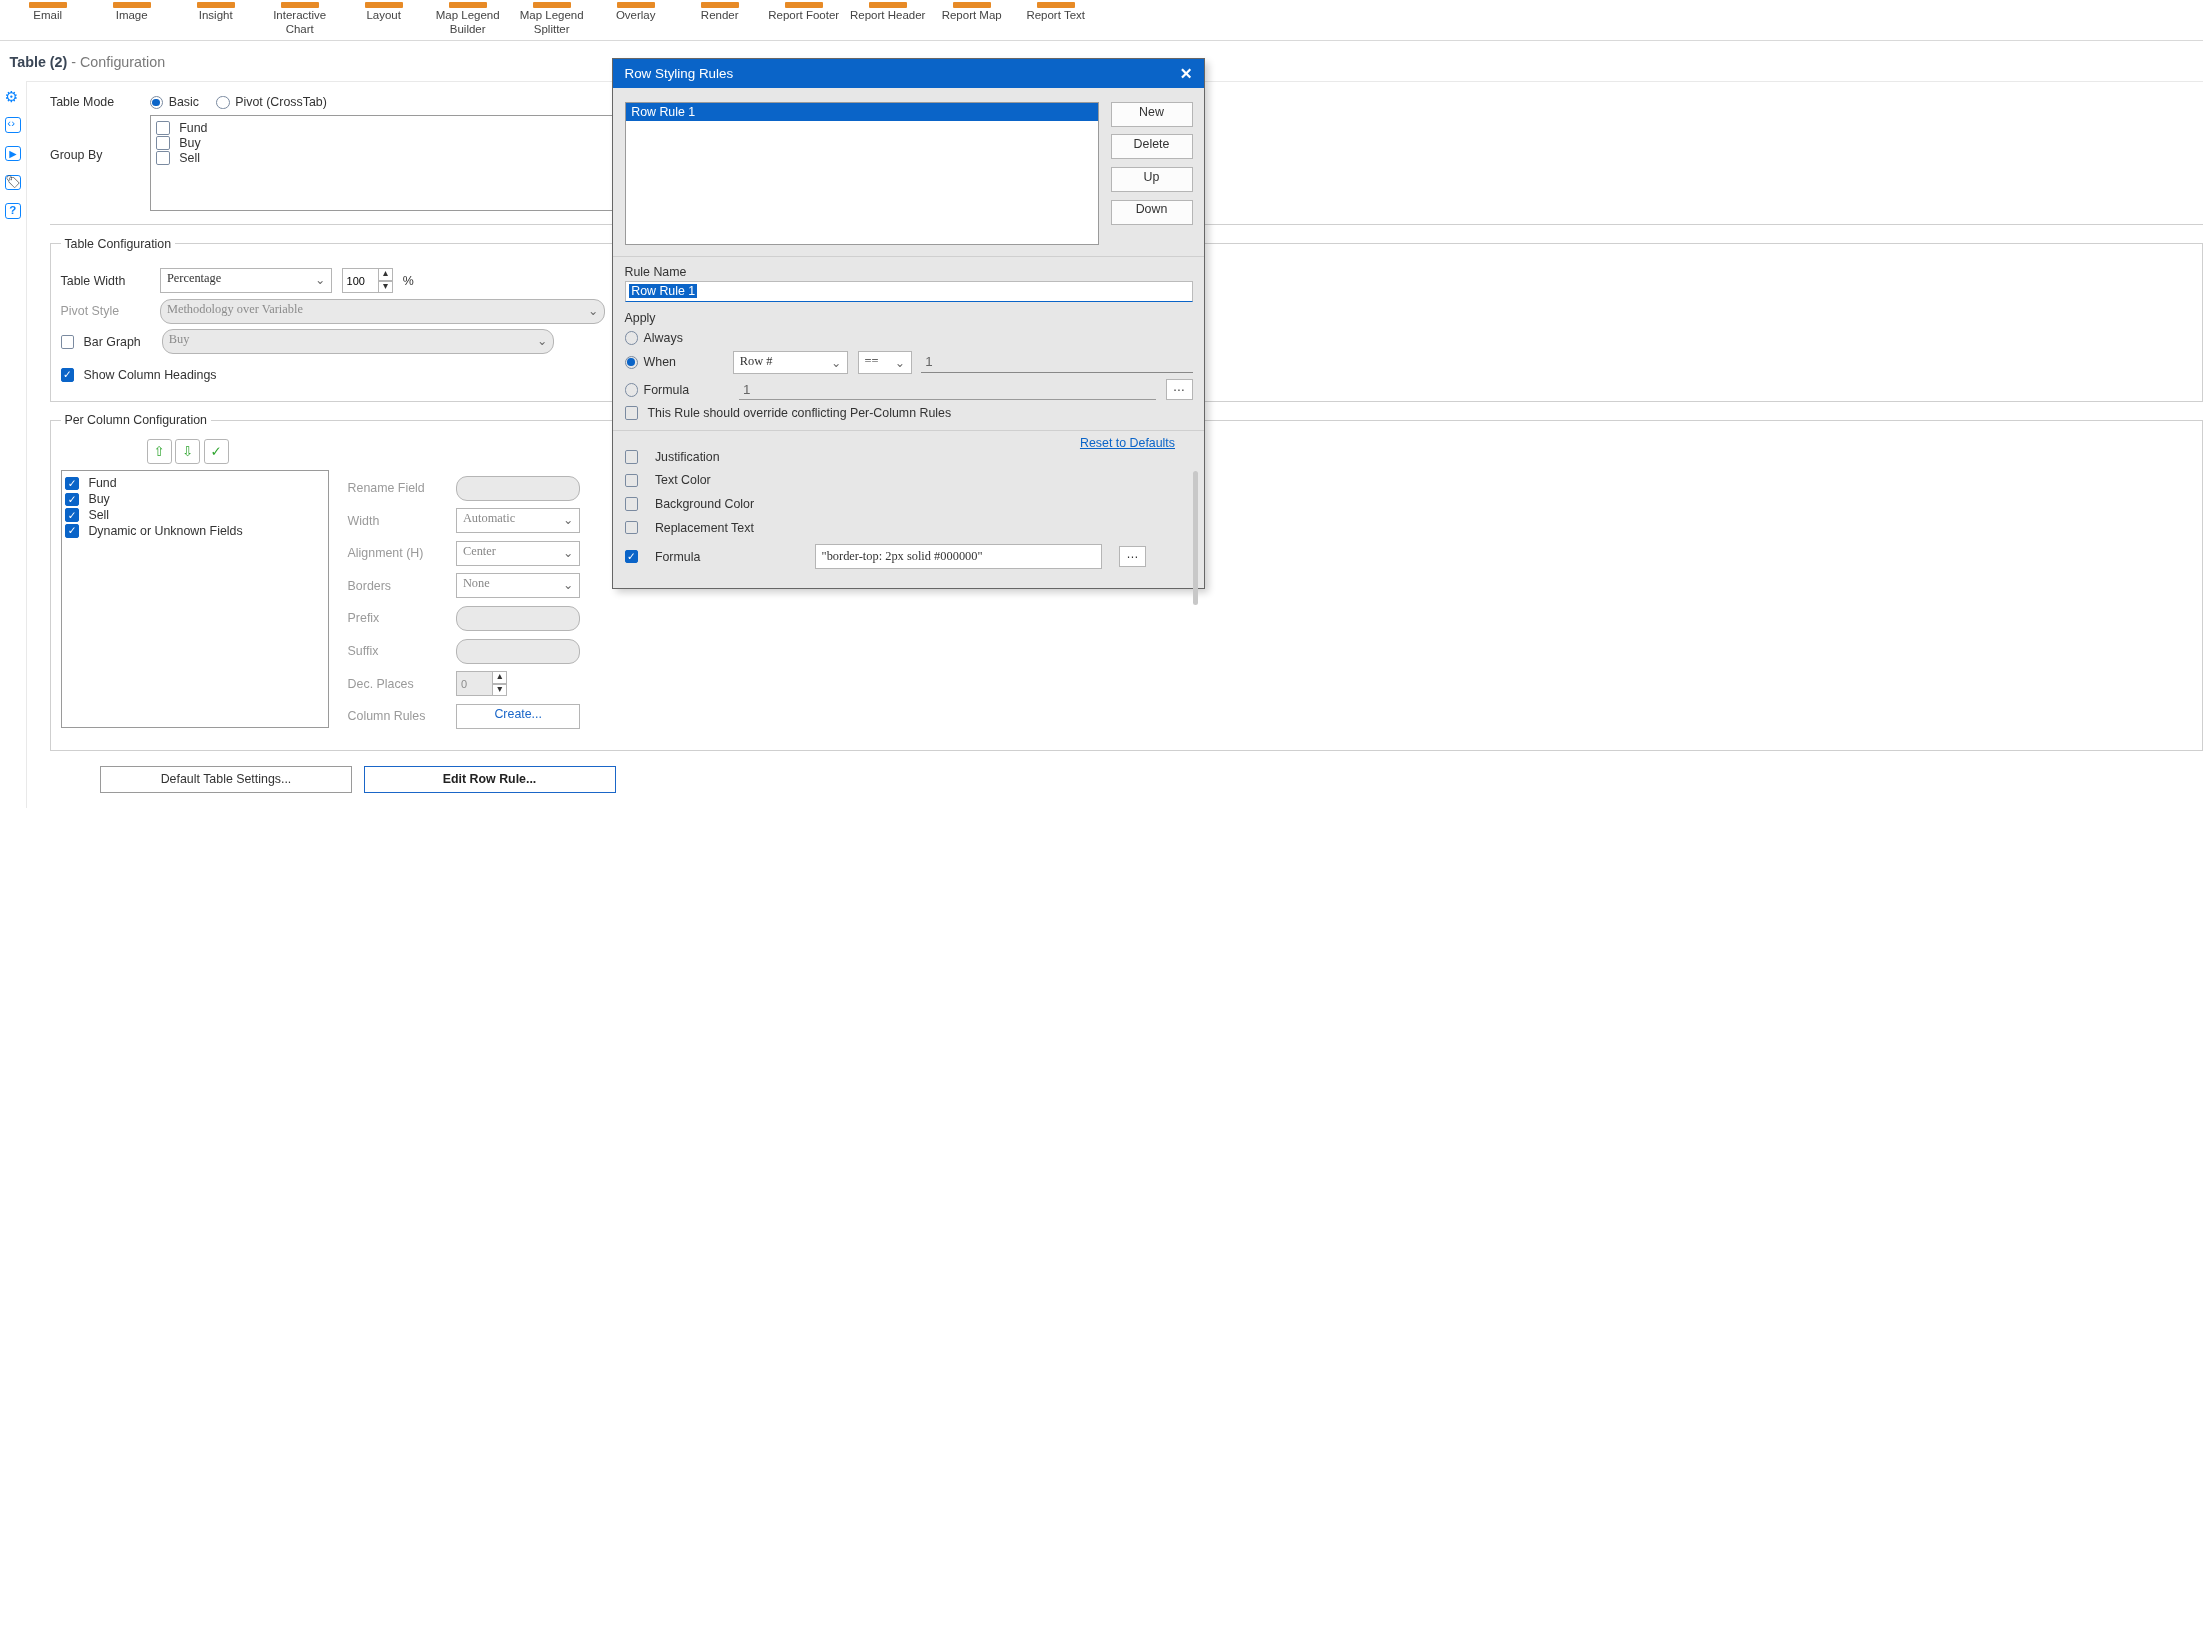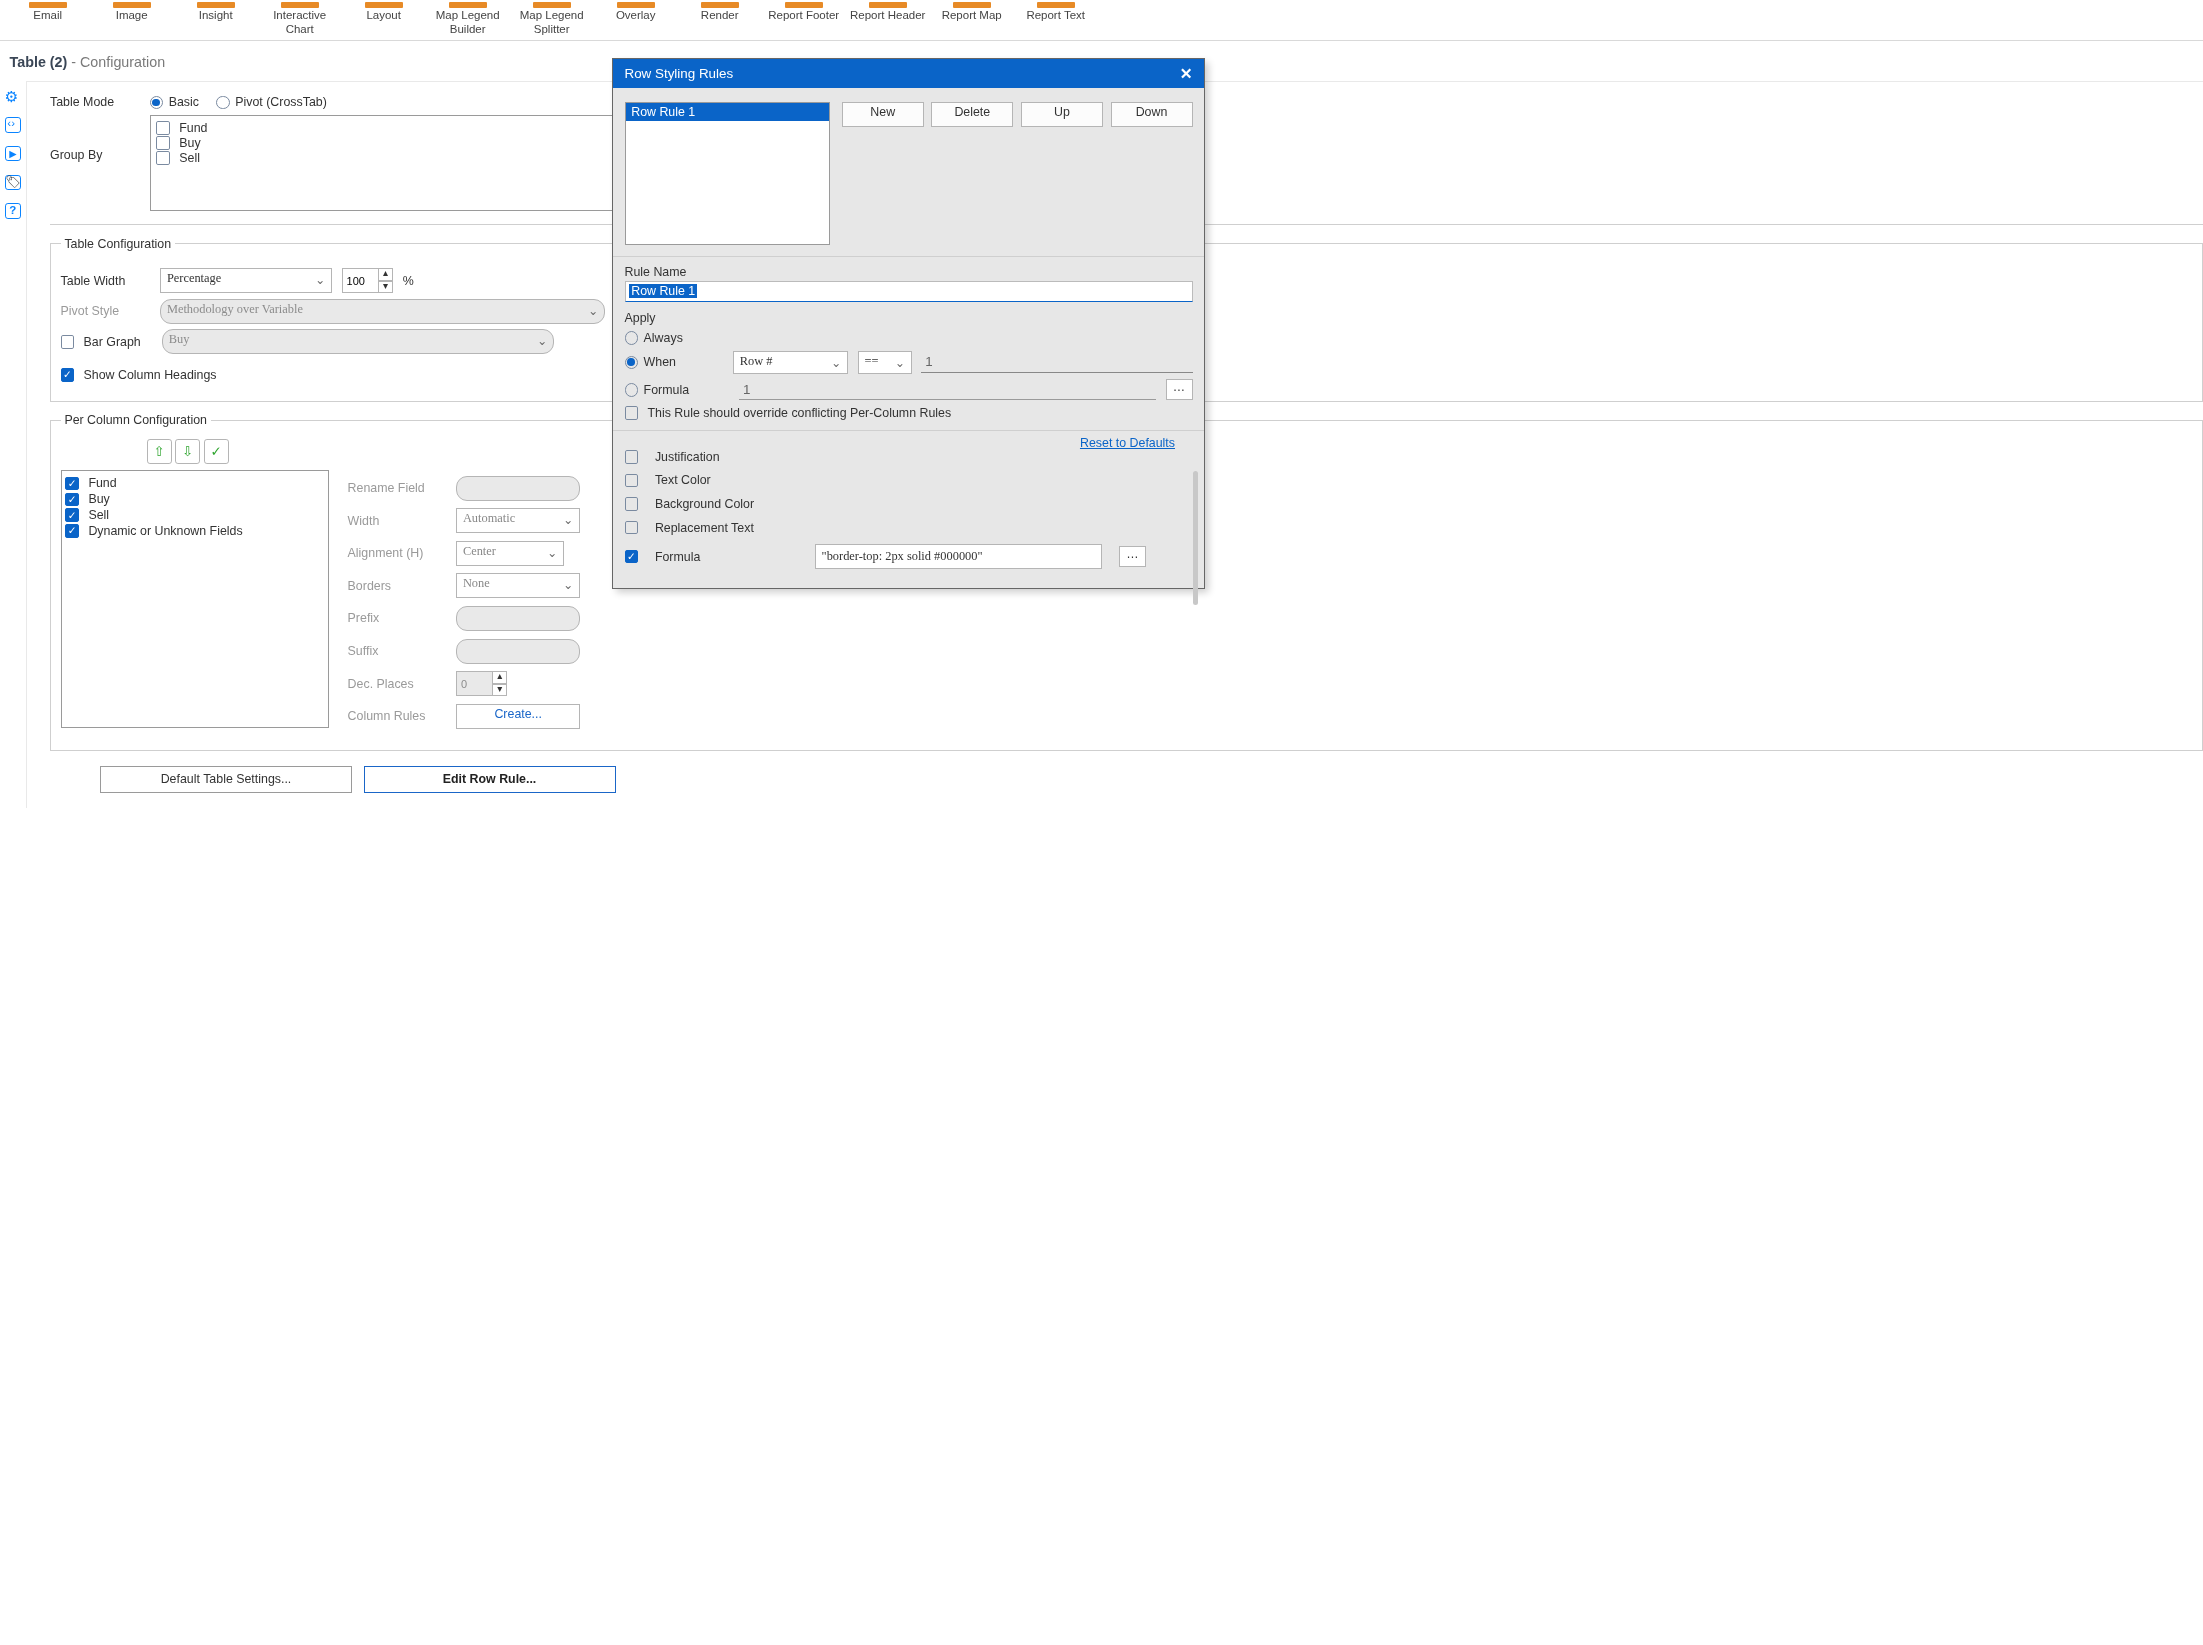--- a/index.html
+++ b/index.html
@@ -67,21 +67,21 @@
   .big-btn { width:252px; height:27px; border:1px solid #9a9a9a; display:flex; align-items:center; justify-content:center; background:#fff; }
   .big-btn.primary { border:1.4px solid #1a66c8; font-weight:700; color:#222; }
 
   
   .modal { position:absolute; left:612px; top:42px; width:593px; border:1px solid #666; background:#e7e7e7; box-shadow:3.8px 3.8px 7.6px rgba(0,0,0,.2);margin-top:16px; }
   .modal .titlebar { background:#0a64c8; color:#fff; padding:5.7px 11.5px; display:flex; justify-content:space-between; align-items:center; font-size:13.4px; }
   .modal .titlebar .x { font-size:15.3px; font-weight:700; }
   .modal .inner { padding:13.4px 11.5px 9.6px 11.5px; }
   .rule-list { background:#fff; border:1px solid #9a9a9a; height:143px; }
   .rule-list .rule-item { background:#0a64c8; color:#fff; padding:1.9px 5.7px; }
-  .side-btns { display:flex; flex-direction:row; gap:7.6px; margin-left:11.5px; }
+  .side-btns { display:flex; flex-direction:column; gap:7.6px; margin-left:11.5px; }
   .side-btns .btn { width:82px; height:25px; background:#fcfcfc; }
 
   .modal hr.sep { margin:11.5px -11.5px 7.6px -11.5px; }
 
   .rule-name-field { display:block; background:#fff; border:1px solid #bbb; border-bottom:1.9px solid #0a64c8; height:21px; width:100%; padding:1.9px 3.8px; margin-top:1.9px; }
   .rule-name-field .sel { background:#0a64c8; color:#fff; padding:0 1.9px; }
   .small-combo { height:23px; width:115px; }
   .tiny-combo { height:23px; width:54px; }
   .formula-input { height:21px; border:none; border-bottom:1px solid #9a9a9a; background:transparent; flex:1; padding:0 3.8px; color:#666; }
   .ellipsis { width:27px; height:21px; border:1px solid #b5b5b5; background:#fff; text-align:center; }
@@ -291,21 +291,21 @@
           <div class="row">
               <span class="lbl">Rename Field</span>
             <div class="txt dis" style="width:124px"></div>
             </div>
           <div class="row">
               <span class="lbl">Width</span>
             <div class="combo" style="width:124px;color:#888">Automatic</div>
             </div>
           <div class="row">
               <span class="lbl">Alignment (H)</span>
-            <div class="combo" style="width:108px;color:#888">Center</div>
+            <div class="combo" style="width:124px;color:#888">Center</div>
             </div>
           <div class="row">
               <span class="lbl">Borders</span>
             <div class="combo" style="width:124px;color:#888">None</div>
             </div>
           <div class="row">
               <span class="lbl">Prefix</span>
             <div class="txt dis" style="width:124px"></div>
             </div>
           <div class="row">

